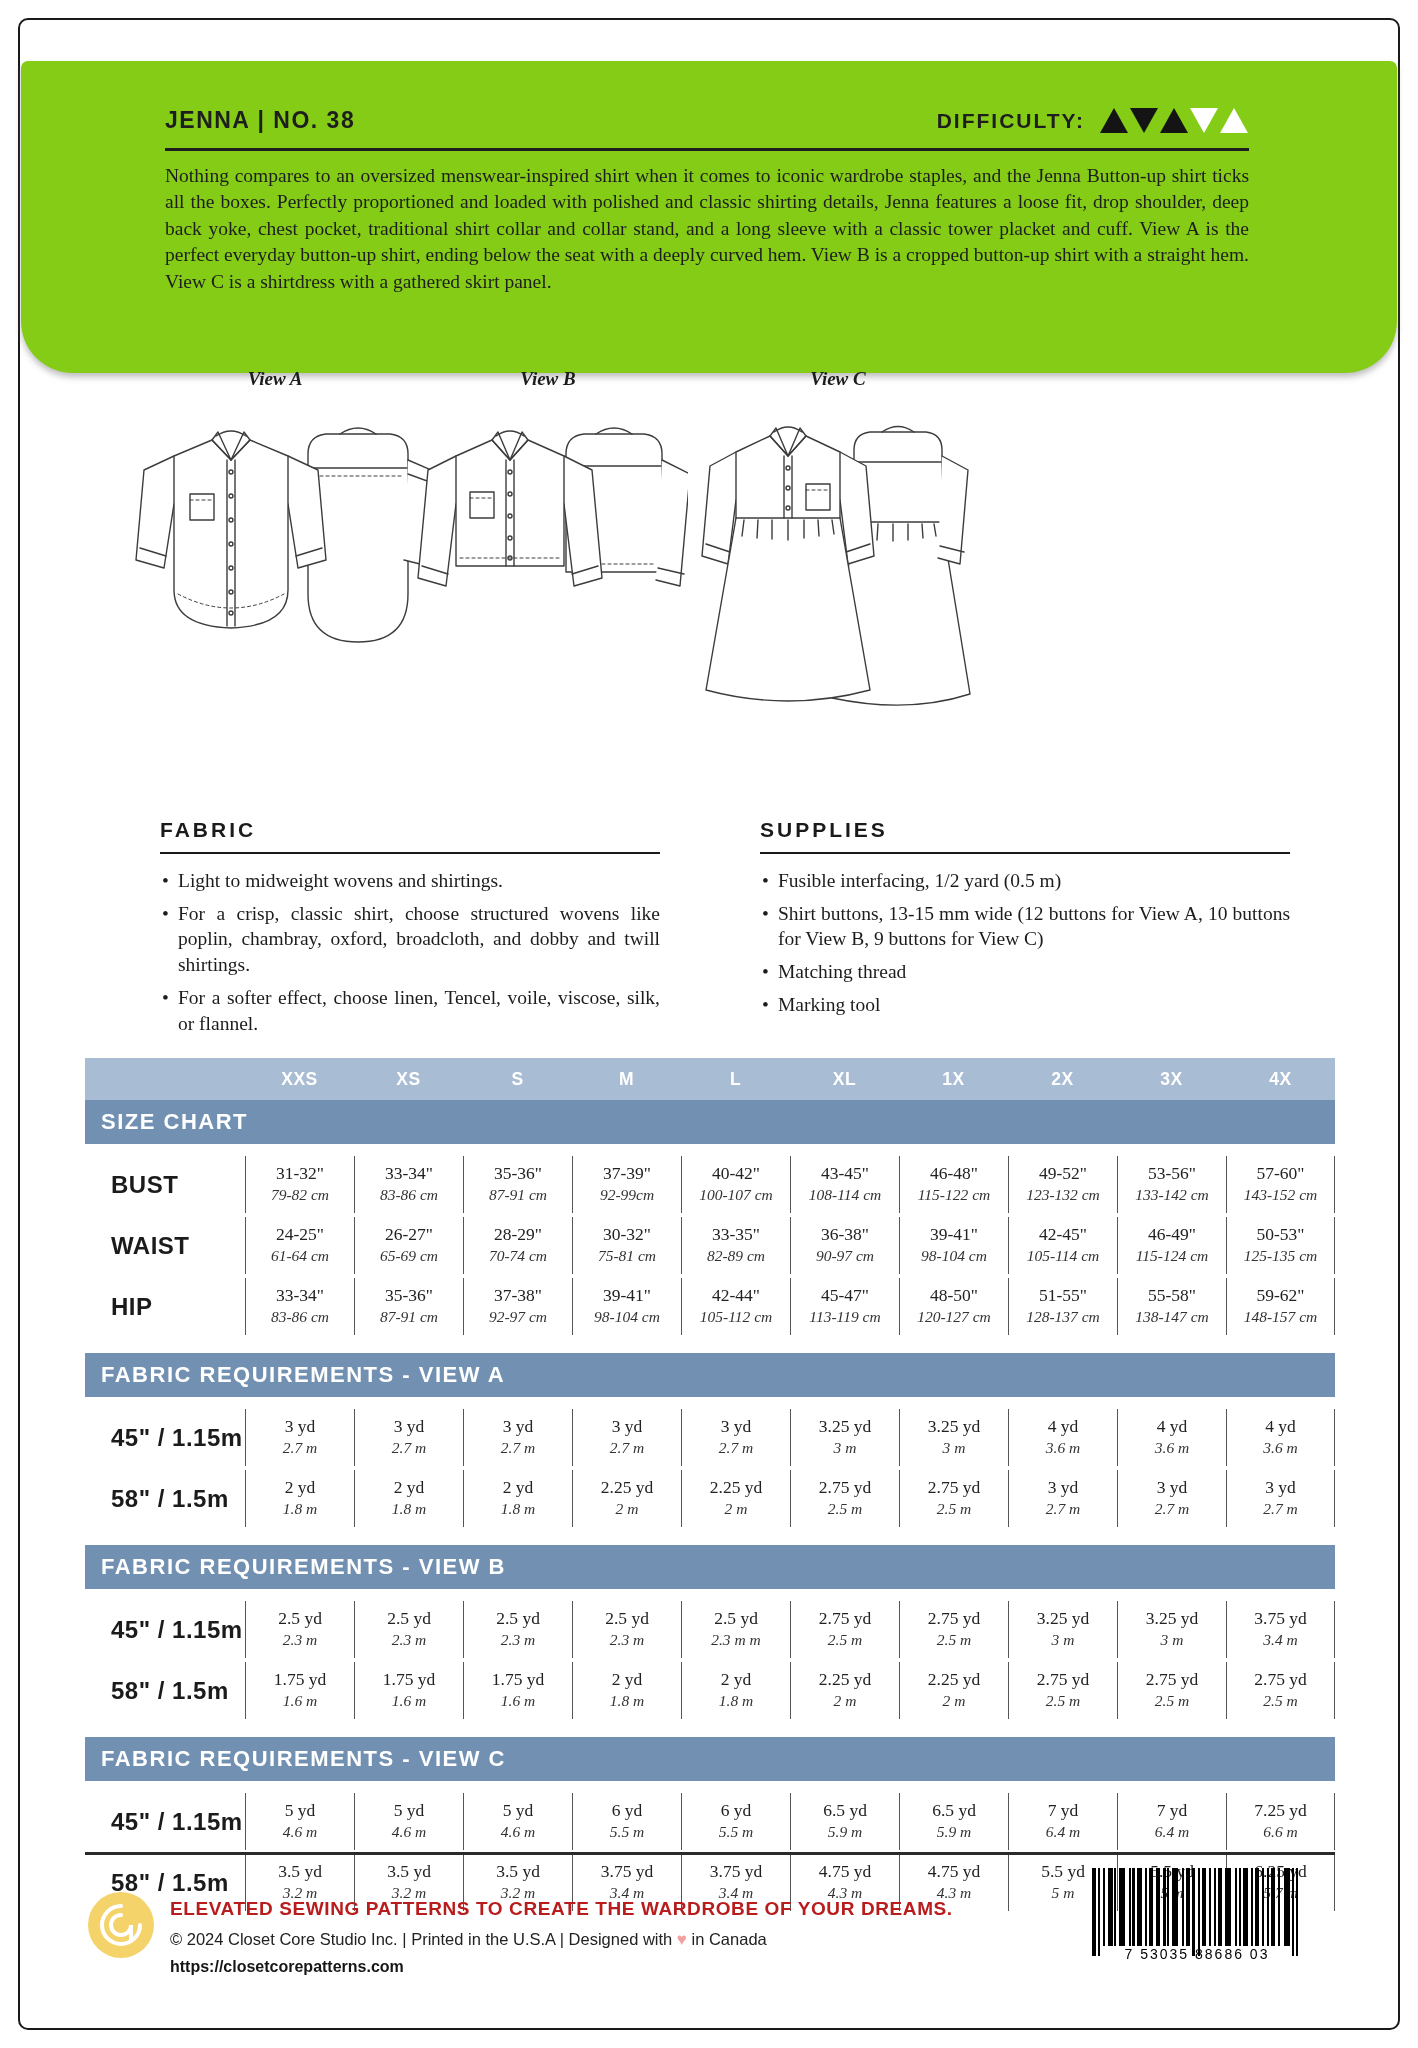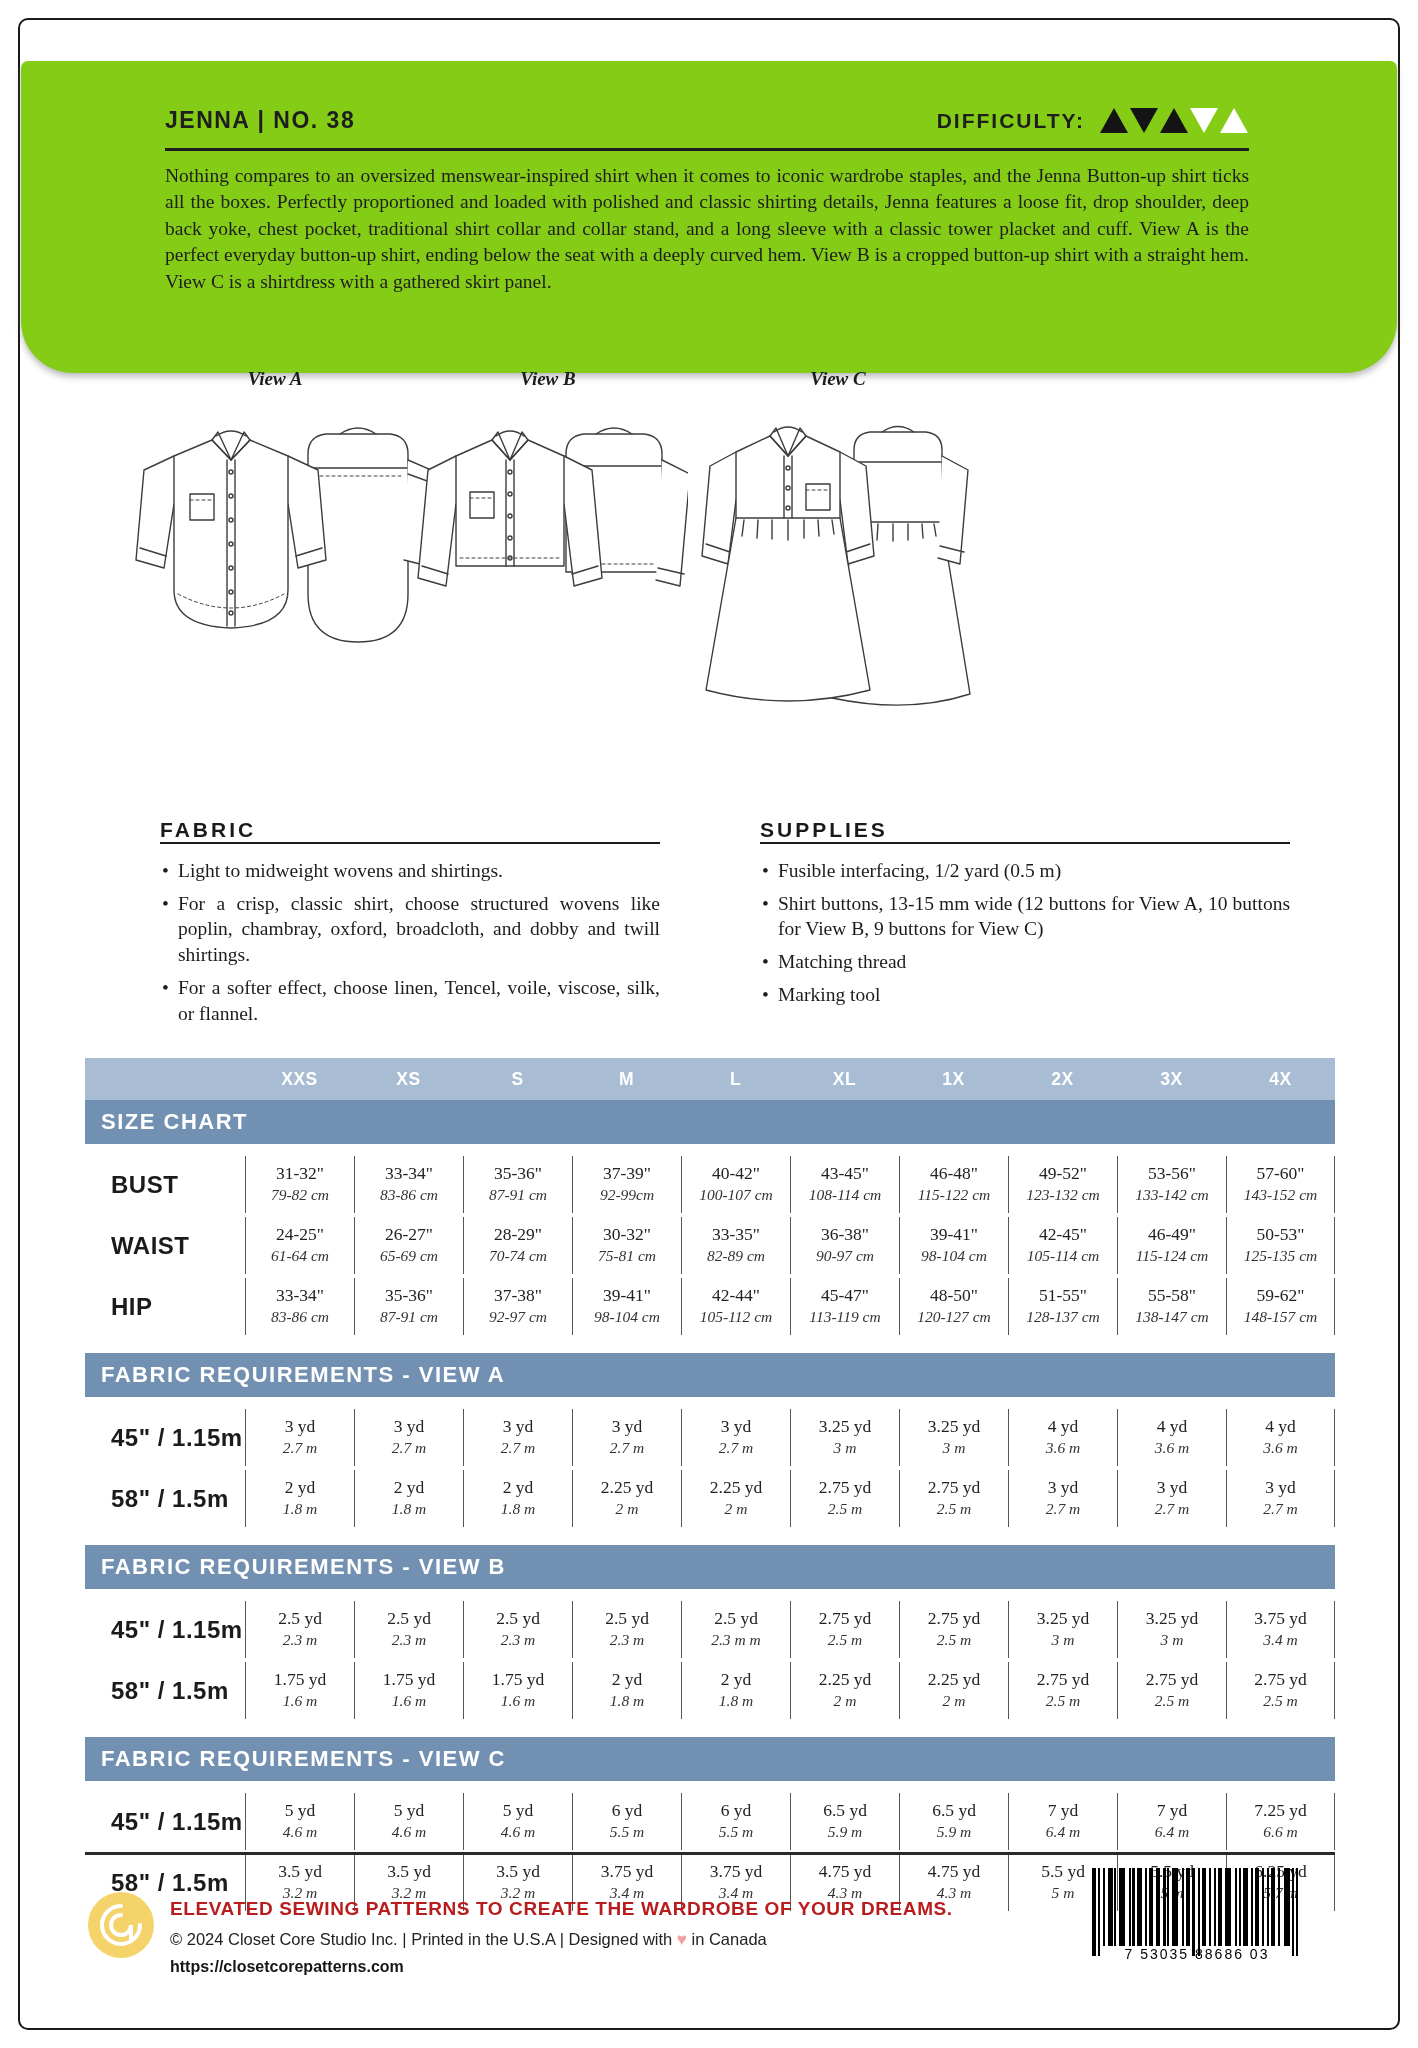--- a/index.html
+++ b/index.html
@@ -47,21 +47,21 @@
   .view { position:absolute; text-align:center; }
   .view-label { font-style:italic; font-weight:bold; font-size:19px; margin-bottom:4px; }
   .view svg { display:block; margin:0 auto; }
   .ln { fill:none; stroke:#3c3c3c; stroke-width:1.4; stroke-linejoin:round; stroke-linecap:round; }
   .fillw { fill:#ffffff; }
   .dash { stroke-dasharray:3 3; stroke-width:1; }
   
   .info-col { position:absolute; top:818px; }
   .info-heading {
     font-family:"Liberation Sans", sans-serif; font-weight:bold; font-size:21px;
-    letter-spacing:3px; color:#1a1a1a; padding-bottom:0;
+    letter-spacing:3px; color:#1a1a1a; padding-bottom:10px;
     border-bottom:2.5px solid #1a1a1a; margin-bottom:14px;
   }
   ul.bullets { list-style:none; }
   ul.bullets li {
     font-size:19.5px; line-height:1.32; margin-bottom:7px;
     padding-left:18px; position:relative; text-align:justify;
   }
   ul.bullets li::before { content:"•"; position:absolute; left:2px; }
   
   .table-wrap { position:absolute; left:85px; width:1250px; top:1058px; }

